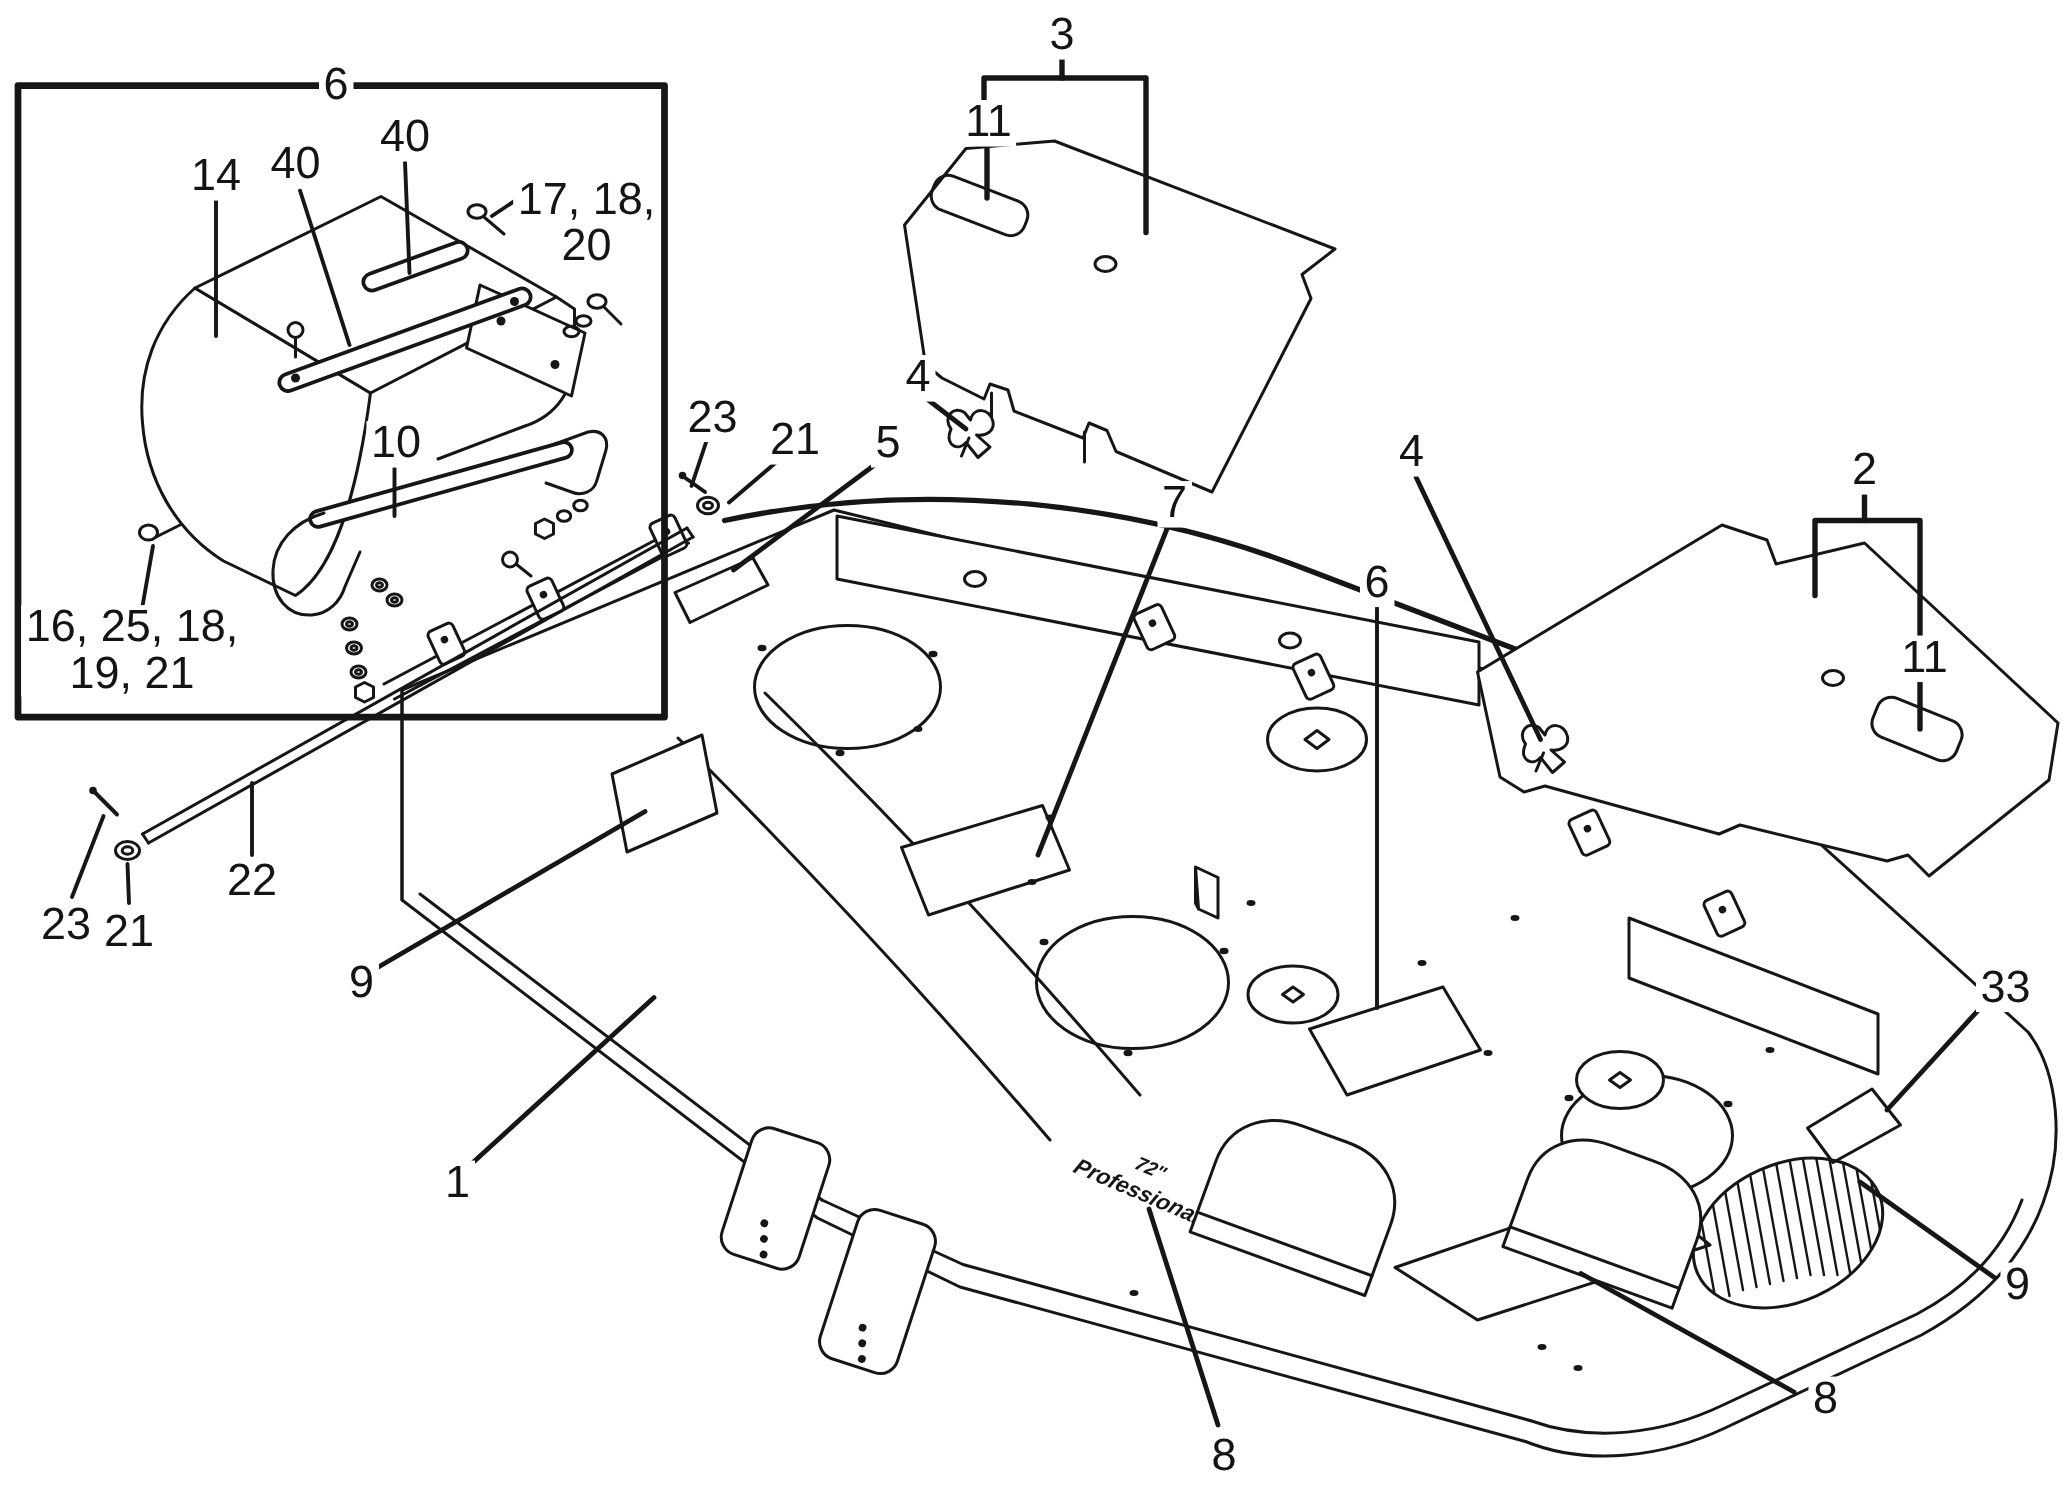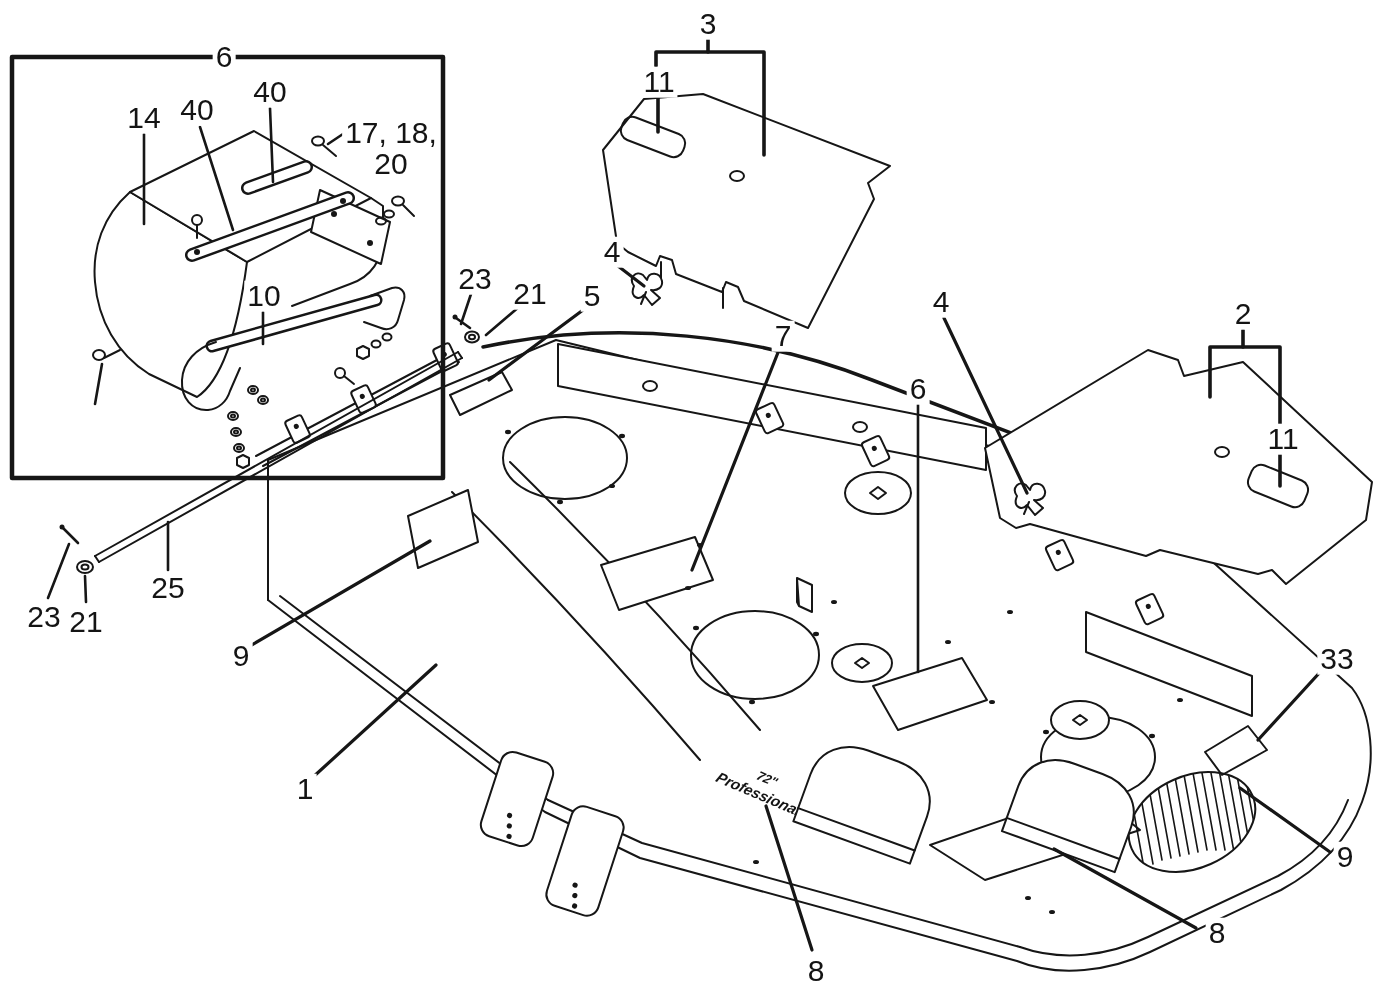--- a/index.html
+++ b/index.html
@@ -345,21 +345,25 @@
 
 <div class="callout" style="left:224px;top:57px">6</div>
 <div class="callout" style="left:144px;top:118px">14</div>
 <div class="callout" style="left:197px;top:110px">40</div>
 <div class="callout" style="left:270px;top:92px">40</div>
 <div class="callout" style="left:391px;top:149px">
   <span>17, 18,</span>
   <span>20</span>
 </div>
 <div class="callout" style="left:264px;top:296px">10</div>
-<div class="callout" style="left:168px;top:588px">25</div>
+<div class="callout" style="left:88px;top:434px">
+  <span>16, 25, 18,</span>
+  <span>19, 21</span>
+</div>
+<div class="callout" style="left:168px;top:588px">22</div>
 <div class="callout" style="left:44px;top:617px">23</div>
 <div class="callout" style="left:86px;top:622px">21</div>
 <div class="callout" style="left:475px;top:279px">23</div>
 <div class="callout" style="left:530px;top:294px">21</div>
 <div class="callout" style="left:592px;top:296px">5</div>
 <div class="callout" style="left:708px;top:24px">3</div>
 <div class="callout" style="left:659px;top:82px">11</div>
 <div class="callout" style="left:612px;top:252px">4</div>
 <div class="callout" style="left:783px;top:336px">7</div>
 <div class="callout" style="left:918px;top:389px">6</div>

